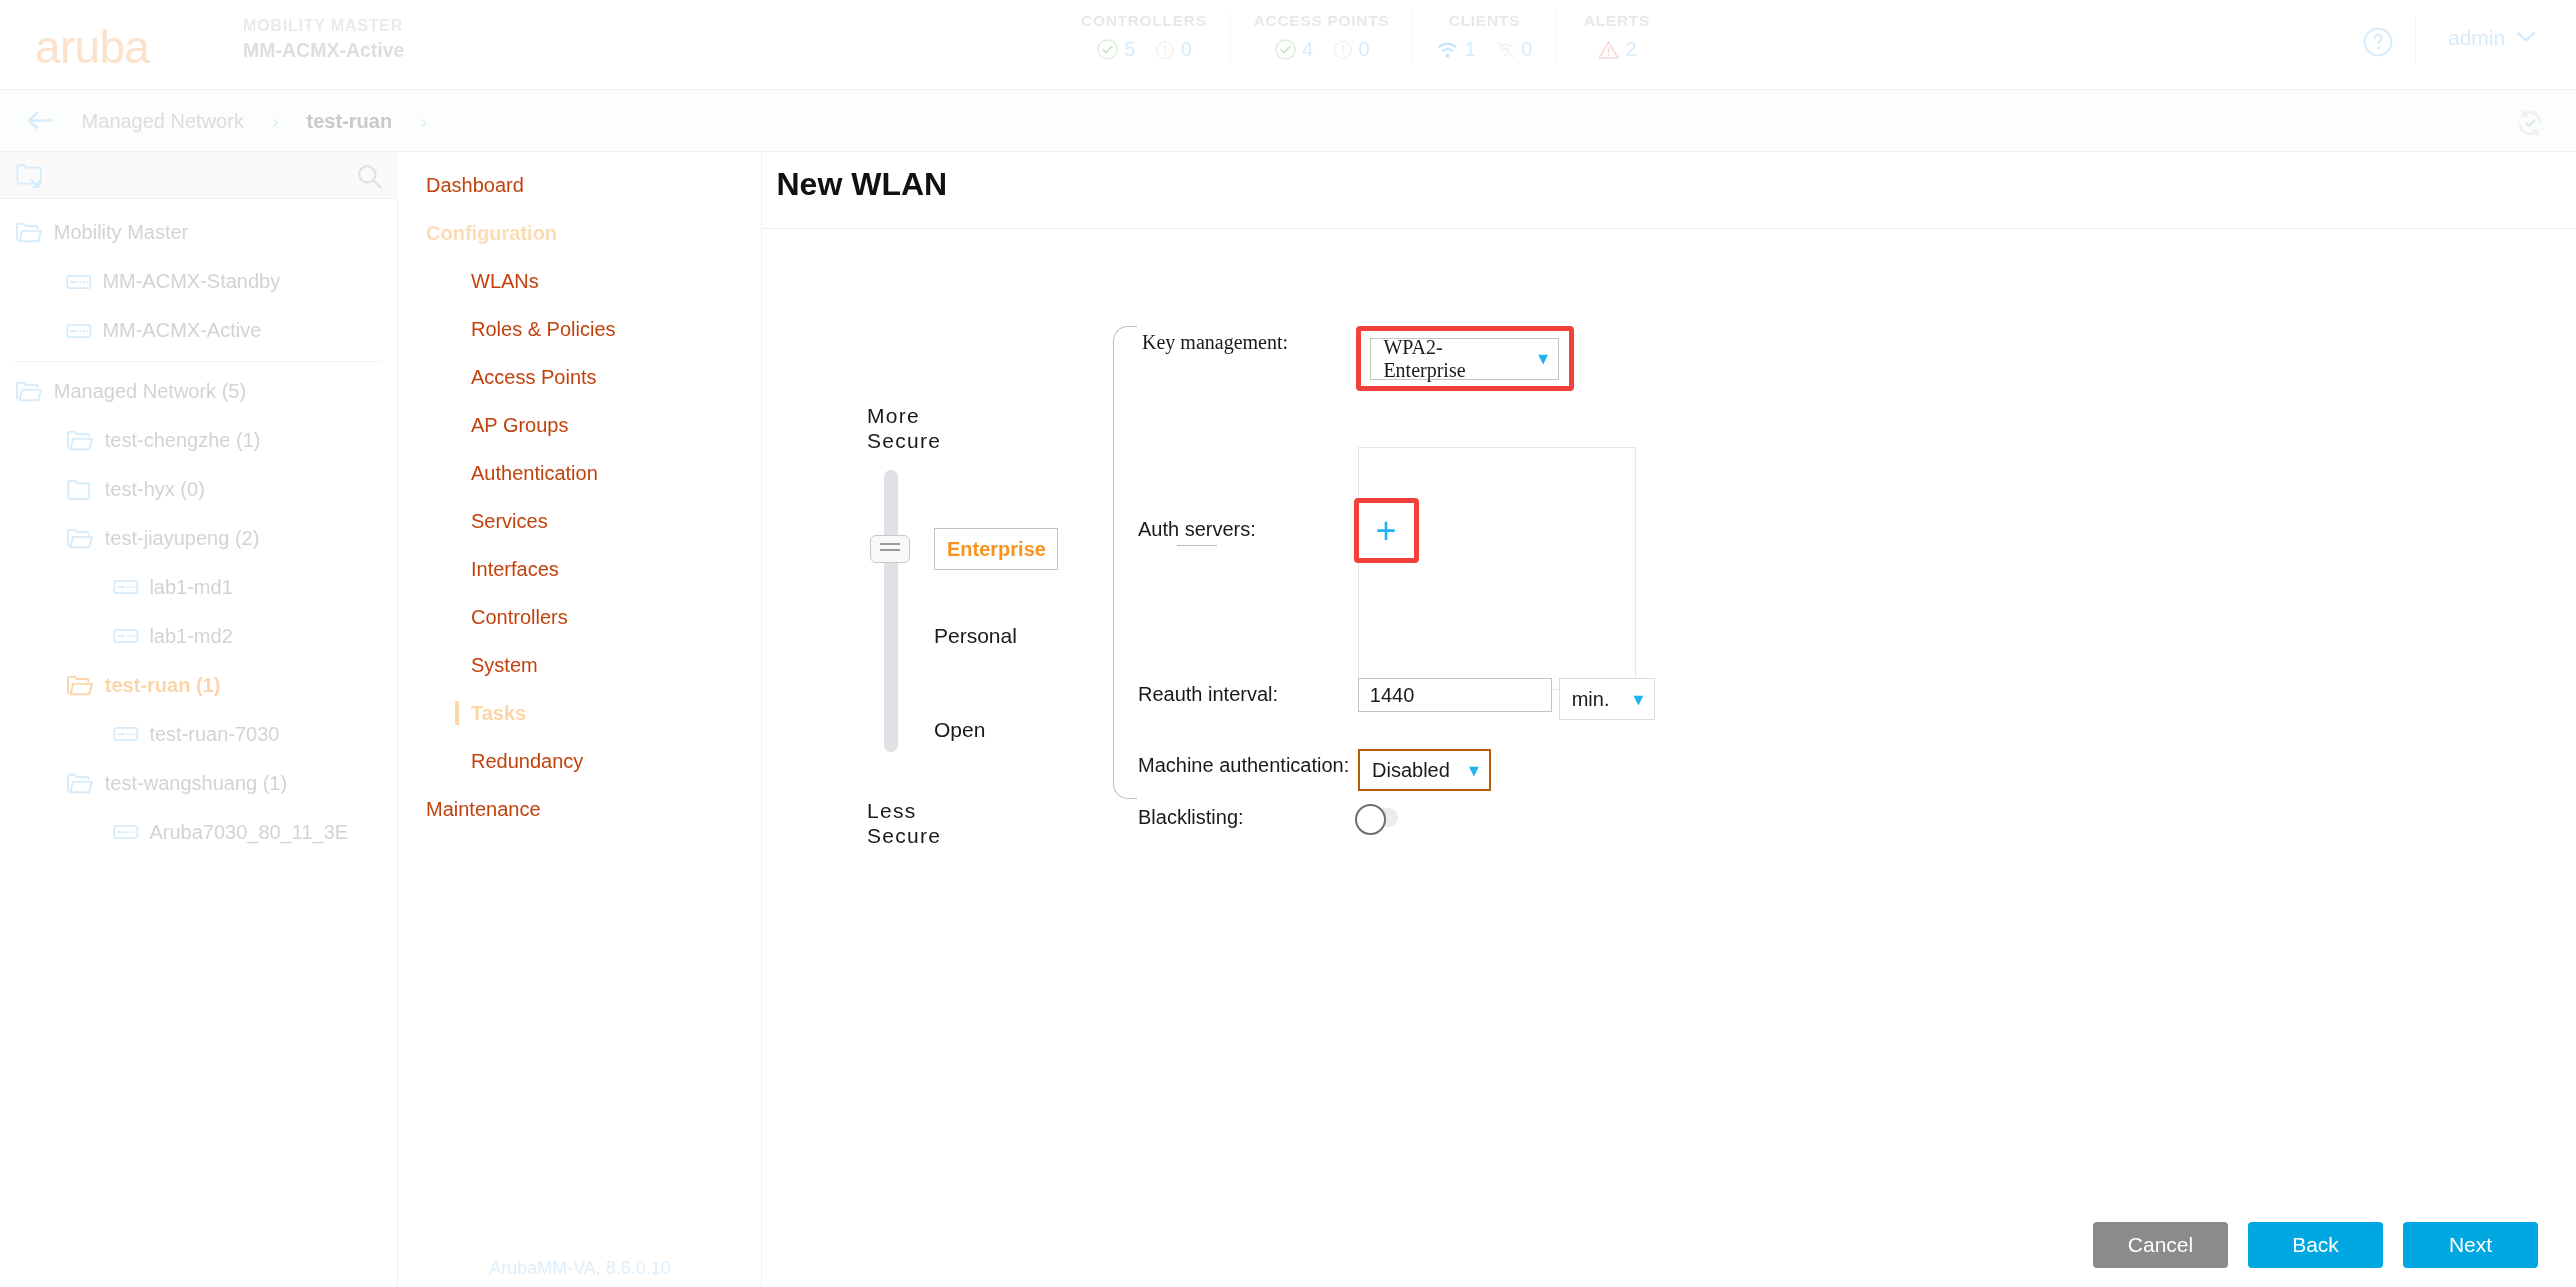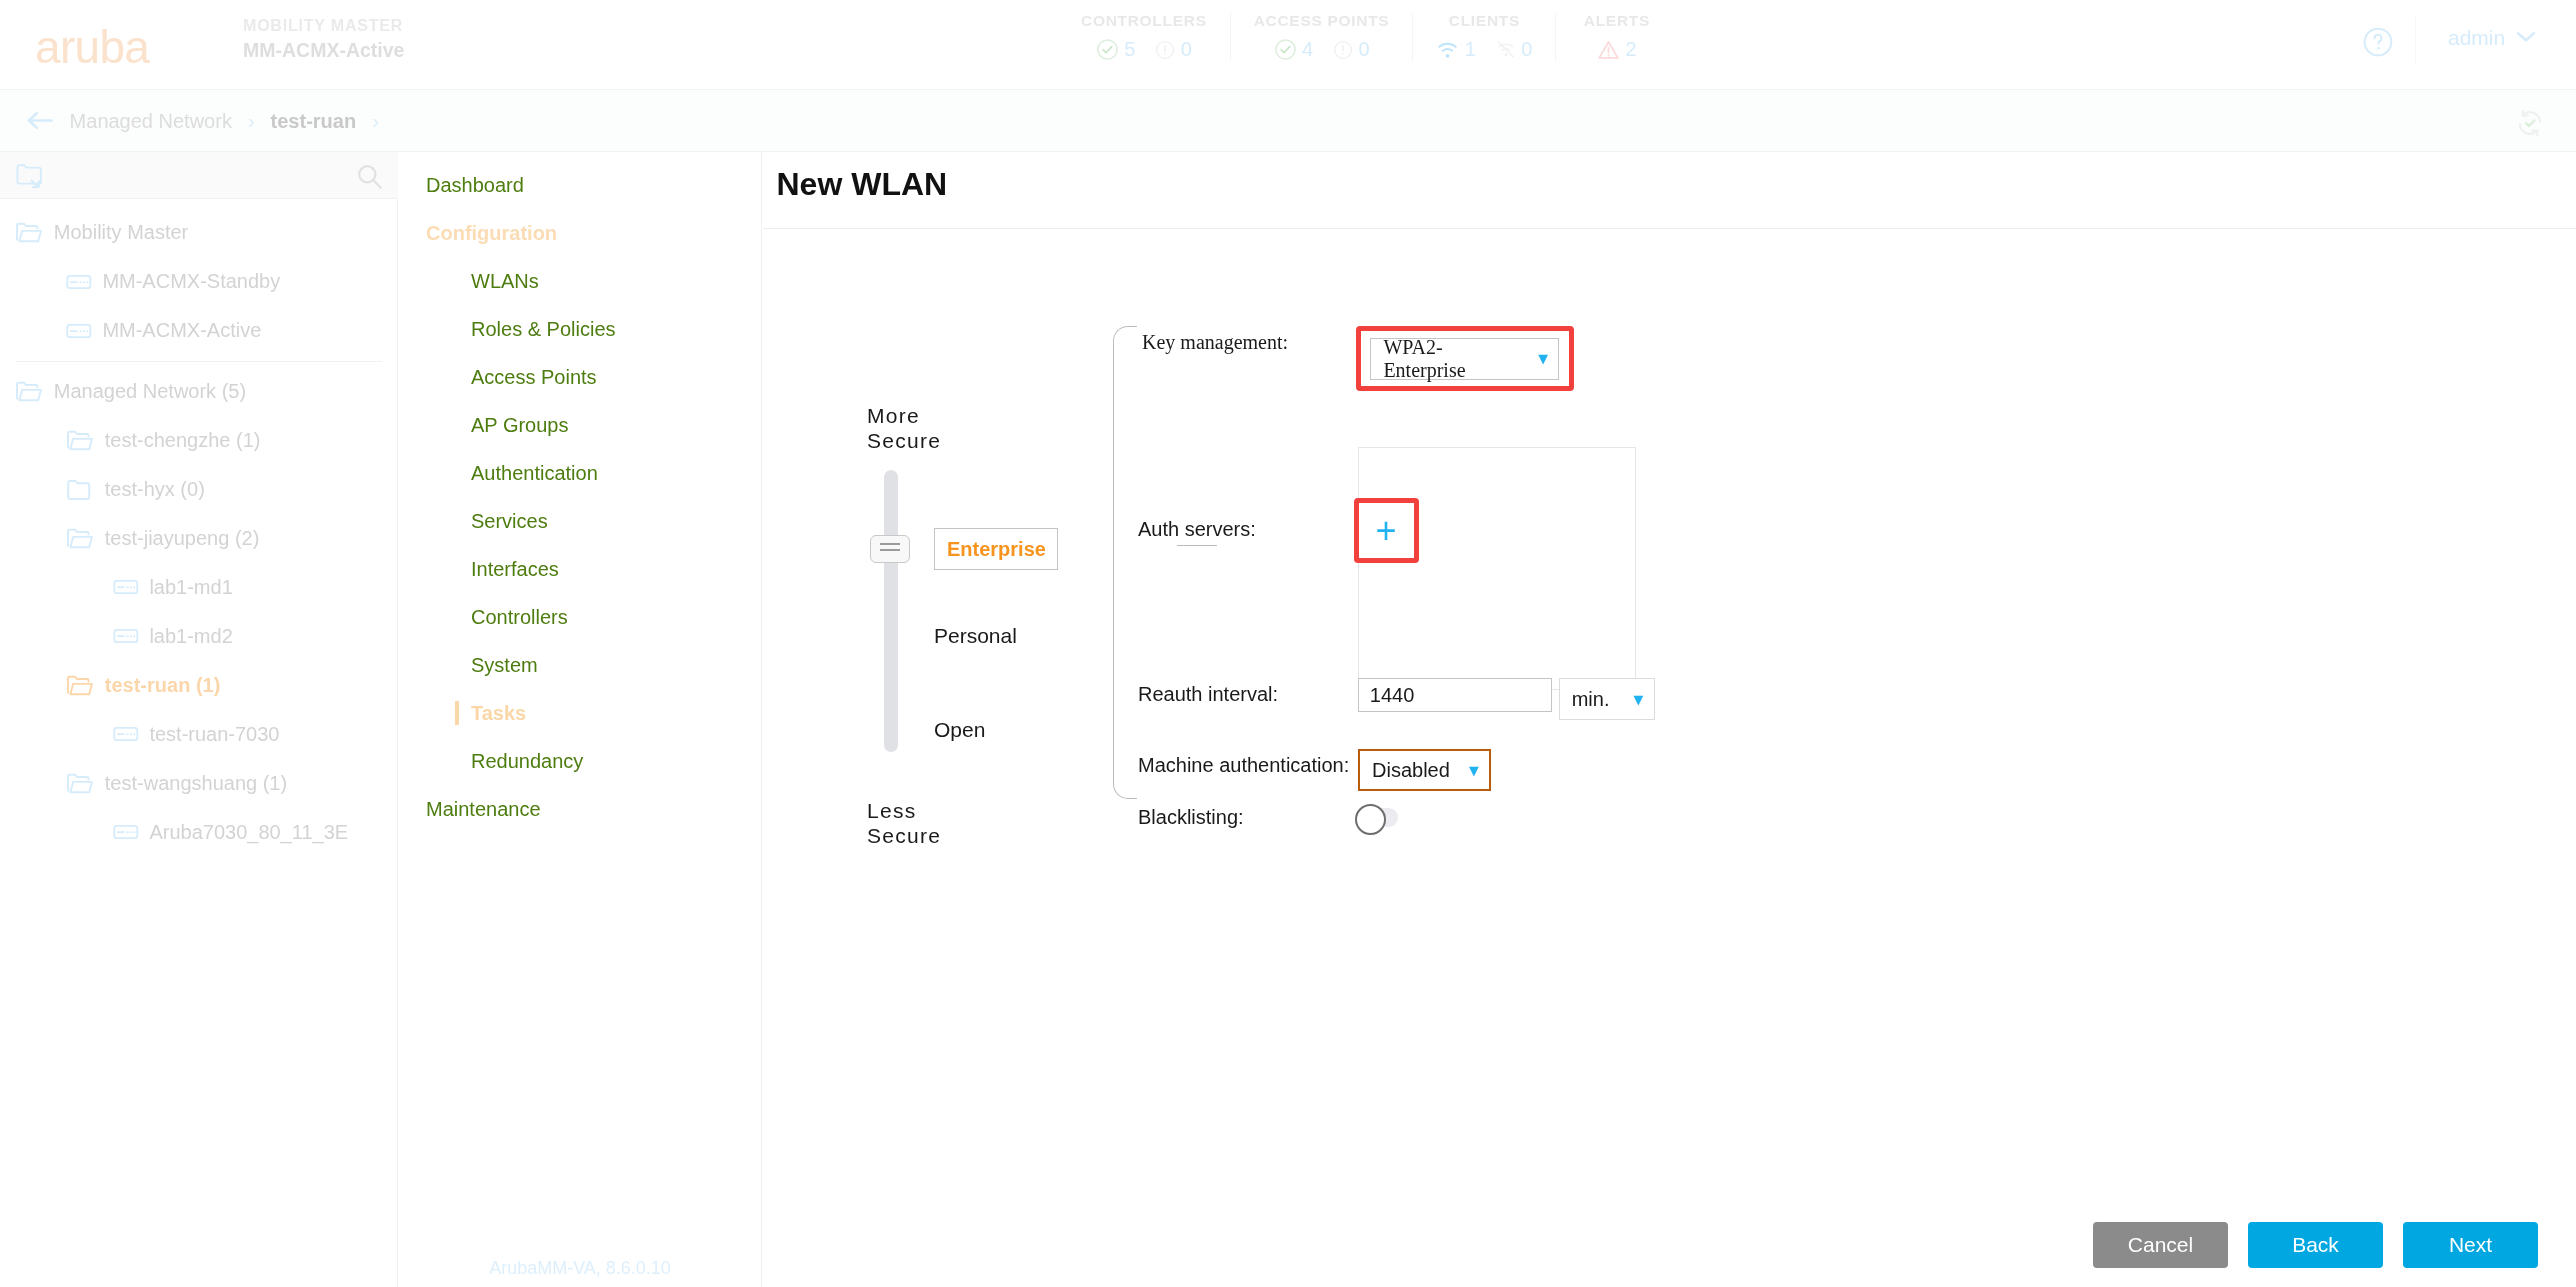--- a/index.html
+++ b/index.html
@@ -57,21 +57,21 @@
   .admin-name { font-size: 21px; color: #d6ecfb; }
 
   
   .crumbbar {
     position: absolute; top: 90px; left: 0;
     width: 2576px; height: 62px;
     background: #fcfdfd; border-bottom: 0.7px solid #f2f2f2;
   }
   .crumb-inner {
     position: absolute; left: 25.6px; top: 0; height: 62px;
-    display: flex; align-items: center; gap: 16px;
+    display: flex; align-items: center; gap: 28px;
   }
   .crumb-txt { font-size: 20px; color: #dcdcdc; }
   .crumb-txt.active { color: #c9c9c9; font-weight: 700; }
   .crumb-sep { font-size: 20px; color: #d9eefb; }
   .sync-icon { position: absolute; right: 31px; top: 17.5px; }
 
   
   .treepanel {
     position: absolute; top: 152px; left: 0;
     width: 398px; height: 1136px;
@@ -96,21 +96,21 @@
   .tree-sep { height: 0.7px; background: #f2f2f2; margin: 5.4px 15px; }
 
   
   .navpanel {
     position: absolute; top: 152px; left: 398px;
     width: 364px; height: 1136px;
     background: #ffffff; border-right: 0.7px solid #efefef;
   }
   .nav-item {
     height: 48px; display: flex; align-items: center;
-    font-size: 20px; color: #4d7c0f; padding-left: 28px; position: relative;
+    font-size: 20px; color: #c2410c; padding-left: 28px; position: relative;
   }
   .nav-item.sub { padding-left: 73px; }
   .nav-item.hl { color: #fbdcb4; font-weight: 700; }
   .nav-item.hl-task { color: #fbd7a8; font-weight: 700; }
   .nav-item.hl-task::before {
     content: ""; position: absolute; left: 57px; top: 12px;
     width: 4px; height: 24px; background: #fbd7a8;
   }
   .version {
     position: absolute; left: 0; bottom: 9.4px; width: 364px;

